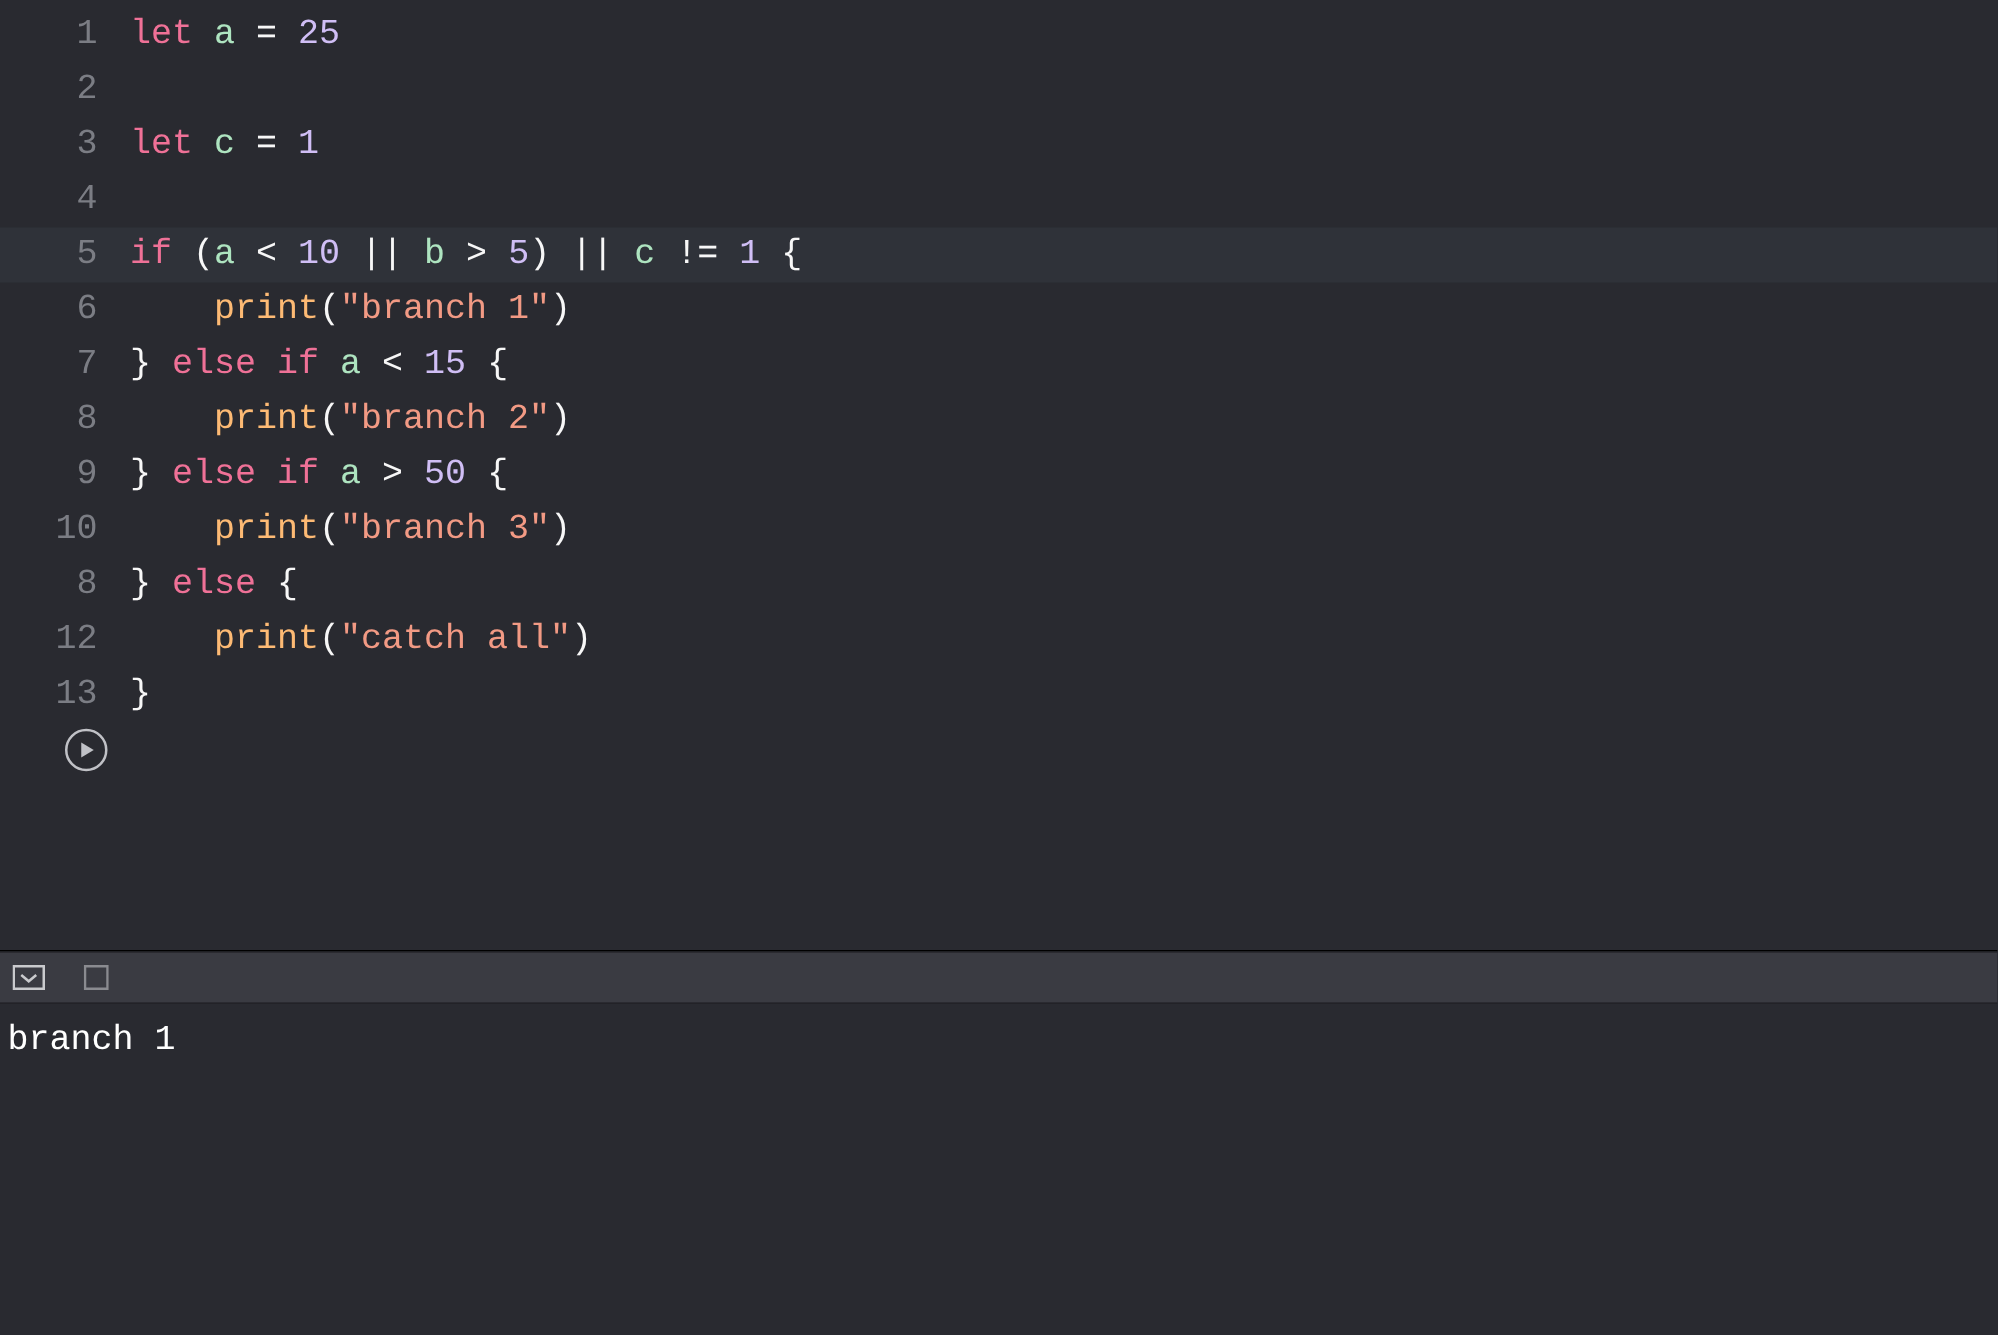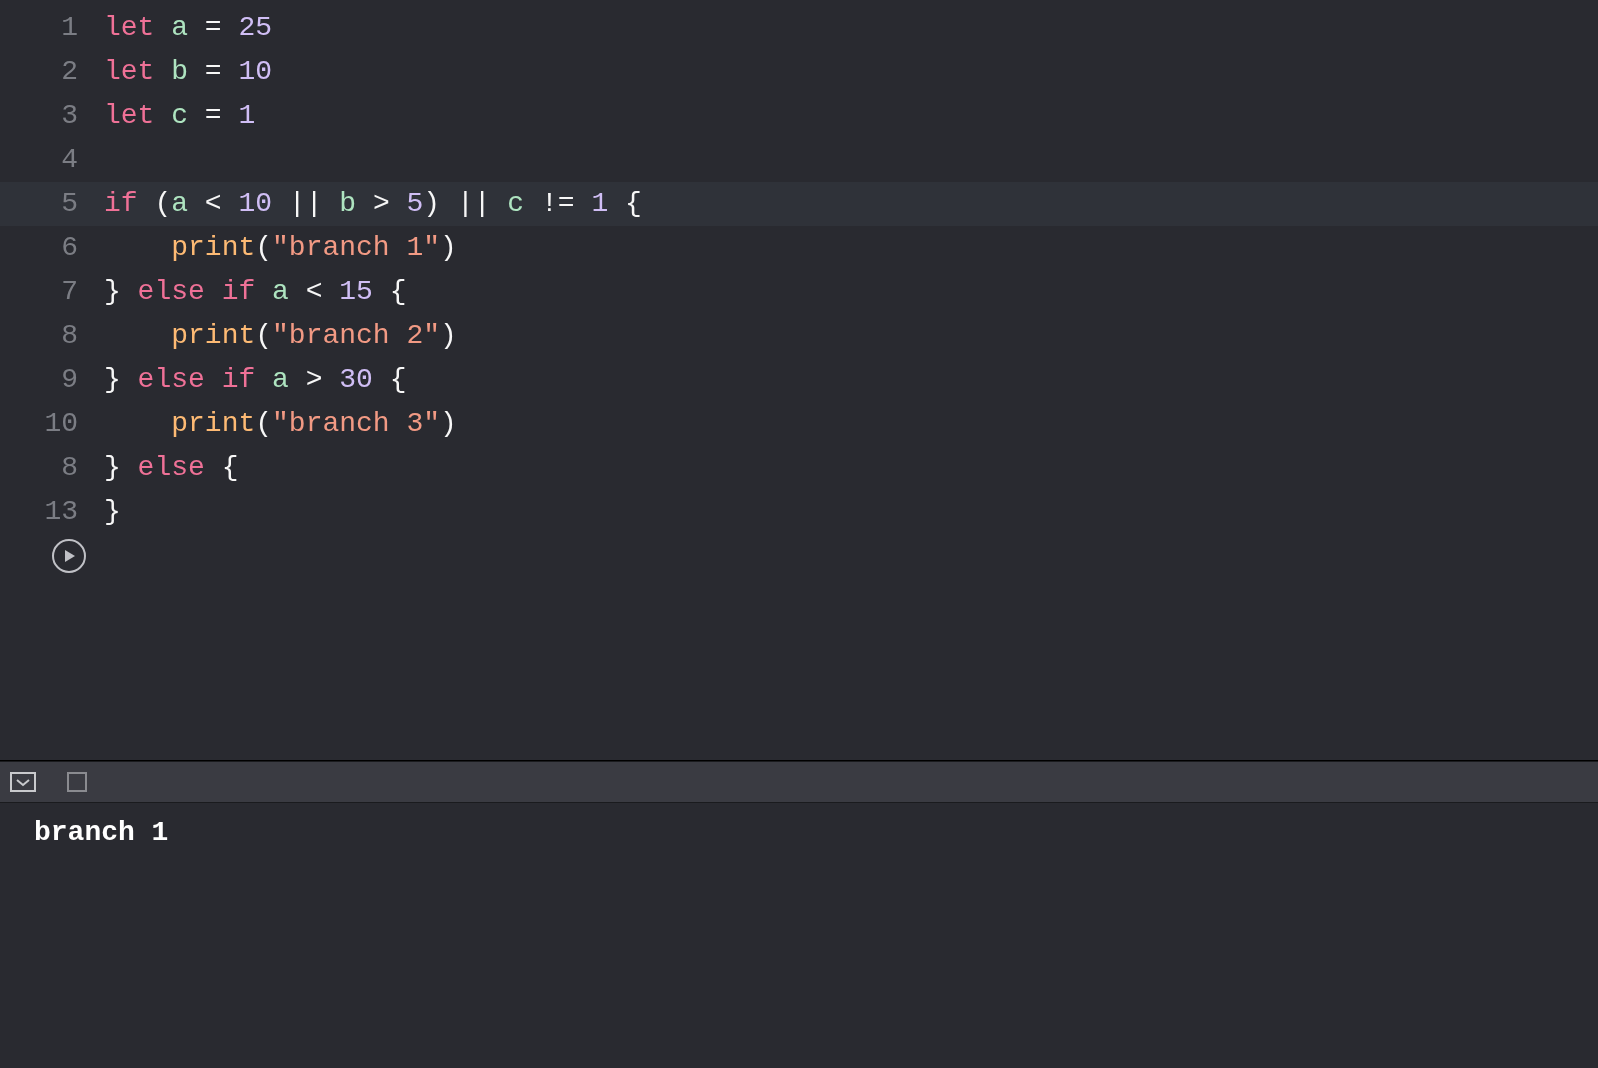--- a/index.html
+++ b/index.html
@@ -77,37 +77,35 @@
     }
     .icon-btn { width: 26px; height: 26px; display:flex; align-items:center; justify-content:center; cursor:pointer; }
 
     .console {
       flex: 0 0 auto;
       background: #292a30;
       padding: 14px 10px 220px 6px;
     }
     .console-line {
       color: #ffffff;
-      font-weight: 700;
+      font-weight: 400;
       font-size: 28px;
       white-space: pre;
-      margin-left: 28px;
     }
   </style>
 </head>
 <body>
 
 <div class="editor-scroll" id="editor">
     <div class="line">
       <div class="ln">1</div>
       <div class="code"><span class="kw">let</span><span class="pn"> </span><span class="id">a</span><span class="pn"> = </span><span class="num">25</span></div>
     </div>
     <div class="line">
       <div class="ln">2</div>
-      <div class="code"><span class="kw">let</span><span class="pn"> </span><span class="id">b</span><span class="pn"> = </span><span class="num">10</span></div>
     </div>
     <div class="line">
       <div class="ln">3</div>
       <div class="code"><span class="kw">let</span><span class="pn"> </span><span class="id">c</span><span class="pn"> = </span><span class="num">1</span></div>
     </div>
     <div class="line">
       <div class="ln">4</div>
       <div class="code"></div>
     </div>
     <div class="line highlight">
@@ -121,29 +119,33 @@
     <div class="line">
       <div class="ln">7</div>
       <div class="code"><span class="pn">} </span><span class="kw">else</span><span class="pn"> </span><span class="kw">if</span><span class="pn"> </span><span class="id">a</span><span class="pn"> &lt; </span><span class="num">15</span><span class="pn"> {</span></div>
     </div>
     <div class="line">
       <div class="ln">8</div>
       <div class="code"><span class="pn">    </span><span class="fn">print</span><span class="pn">(</span><span class="str">"branch 2"</span><span class="pn">)</span></div>
     </div>
     <div class="line">
       <div class="ln">9</div>
-      <div class="code"><span class="pn">} </span><span class="kw">else</span><span class="pn"> </span><span class="kw">if</span><span class="pn"> </span><span class="id">a</span><span class="pn"> &gt; </span><span class="num">30</span><span class="pn"> {</span></div>
+      <div class="code"><span class="pn">} </span><span class="kw">else</span><span class="pn"> </span><span class="kw">if</span><span class="pn"> </span><span class="id">a</span><span class="pn"> &gt; </span><span class="num">50</span><span class="pn"> {</span></div>
     </div>
     <div class="line">
       <div class="ln">10</div>
       <div class="code"><span class="pn">    </span><span class="fn">print</span><span class="pn">(</span><span class="str">"branch 3"</span><span class="pn">)</span></div>
     </div>
     <div class="line">
       <div class="ln">8</div>
       <div class="code"><span class="pn">} </span><span class="kw">else</span><span class="pn"> {</span></div>
+    </div>
+    <div class="line">
+      <div class="ln">12</div>
+      <div class="code"><span class="pn">    </span><span class="fn">print</span><span class="pn">(</span><span class="str">"catch all"</span><span class="pn">)</span></div>
     </div>
     <div class="line">
       <div class="ln">13</div>
       <div class="code"><span class="pn">}</span></div>
     </div>
     <div class="run-row">
       <div class="run-gutter">
         <div class="run-btn">
           <svg width="14" height="14" viewBox="0 0 14 14">
             <polygon points="3,1 13,7 3,13" fill="#c0c1c6"></polygon>

